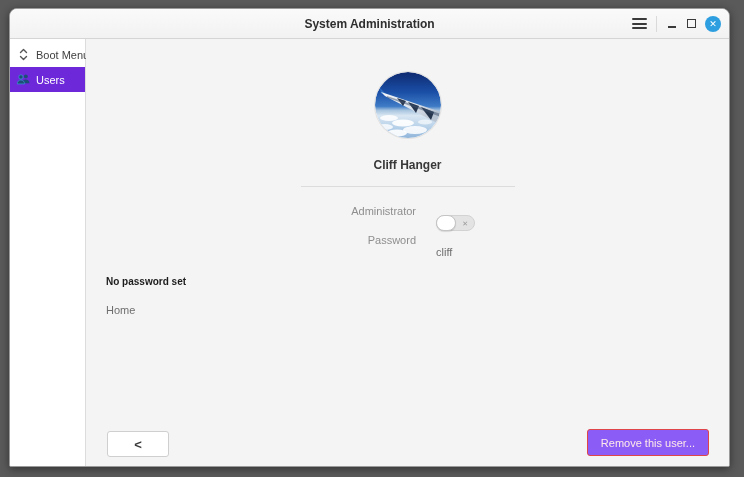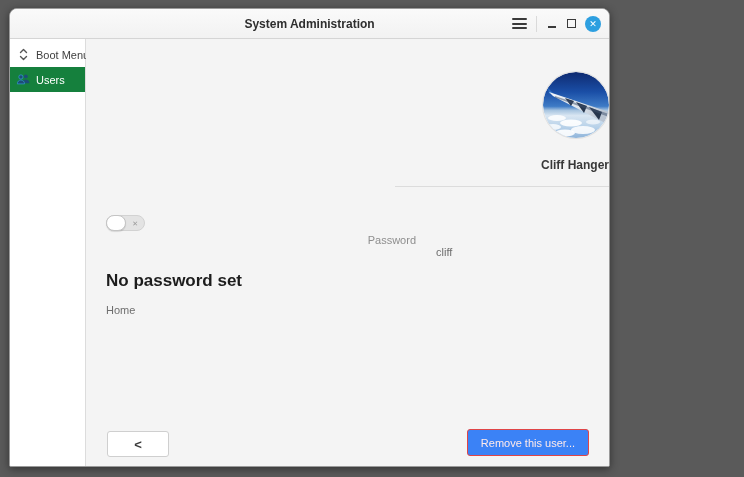--- a/index.html
+++ b/index.html
@@ -3,21 +3,21 @@
 <meta charset="utf-8">
 <style>
   * { margin:0; padding:0; box-sizing:border-box; }
   html,body { width:744px; height:477px; }
   body {
     background:#5a5a5a;
     font-family:"Liberation Sans","DejaVu Sans",sans-serif;
     position:relative; overflow:hidden;
   }
   .window {
-    position:absolute; left:9px; top:8px; width:601px; height:459px;
+    position:absolute; left:9px; top:8px; width:721px; height:459px;
     border-radius:8px 8px 2px 2px; overflow:hidden;
     background:#f4f4f4; box-shadow:0 2px 8px rgba(0,0,0,.45);
     border:1px solid #9a9a9a;
   }
   
   .titlebar {
     position:relative; height:30px;
     background:linear-gradient(#fafafa,#f2f2f2);
     border-bottom:1px solid #d5d5d5;
     display:flex; align-items:center;
@@ -42,37 +42,37 @@
   
   .win-body { display:flex; height:428px; }
   .sidebar {
     width:76px; background:#ffffff; border-right:1px solid #dcdcdc;
     padding-top:3px; flex-shrink:0;
   }
   .side-item {
     height:25px; display:flex; align-items:center; gap:6px;
     padding-left:7px; font-size:11px; color:#3f3f3f; cursor:pointer; white-space:nowrap;
   }
-  .side-item.selected { background:#15803d; color:#ffffff; }
+  .side-item.selected { background:#6d28d9; color:#ffffff; }
   .side-icon { width:13px; height:13px; flex-shrink:0; display:inline-flex; }
   
-  .main { flex:1; position:relative; display:flex; flex-direction:column; align-items:flex-end; background:#f4f4f4; }
+  .main { flex:1; position:relative; display:flex; flex-direction:column; align-items:center; background:#f4f4f4; }
   .avatar {
     margin-top:33px; width:66px; height:66px; border-radius:50%; overflow:hidden;
     box-shadow:0 0 0 1px rgba(0,0,0,.08);
   }
   .user-name { margin-top:20px; font-size:12px; font-weight:700; color:#383838; }
   .name-divider { margin-top:14px; width:214px; height:1px; background:#dcdcdc; }
   .form { margin-top:9px; width:100%; }
   .form-row { display:flex; align-items:center; height:29px; }
   .form-label {
     width:330px; text-align:right; font-size:11px; color:#8e8e8e; flex-shrink:0;
   }
   .form-value { padding-left:20px; font-size:11px; color:#6e6e6e; display:flex; align-items:center;margin-top:25px; }
-  .form-value.strong { font-weight:700; color:#1c1c1c; font-size:17px; }
+  .form-value.strong { font-weight:700; color:#1c1c1c; font-size:10px; }
   
   .toggle {
     position:relative; width:39px; height:16px; border-radius:8px;
     background:#e3e3e3; border:1px solid #d2d2d2; cursor:pointer;
   }
   .toggle .knob {
     position:absolute; left:-1px; top:-1px; width:20px; height:16px;
     background:#ffffff; border:1px solid #c4c4c4; border-radius:8px;
     box-shadow:0 1px 1px rgba(0,0,0,.12);
   }
@@ -84,21 +84,21 @@
   .toggle.dim .knob { background:#f4f4f4; }
   
   .back-button {
     position:absolute; left:21px; bottom:10px; width:62px; height:26px;
     background:#ffffff; border:1px solid #cfcfcf; border-radius:3px;
     font-size:13px; font-weight:700; color:#3a3a3a; cursor:pointer;
     display:flex; align-items:center; justify-content:center;
   }
   .remove-button {
     position:absolute; right:20px; bottom:11px; height:27px; padding:0 13px;
-    background:#3b82f6; border:1px solid #e04547; border-radius:3px;
+    background:#8b5cf6; border:1px solid #e04547; border-radius:3px;
     font-size:11px; color:#ffeaea; cursor:pointer;
     display:flex; align-items:center; justify-content:center;
   }
 </style>
 </head>
 <body>
 
 <div class="window">
 
   <div class="titlebar">
@@ -192,20 +192,21 @@
           </g>
         </svg>
       </div>
 
       <div class="user-name">Cliff Hanger</div>
       <div class="name-divider"></div>
 
       <div class="form">
 
         <div class="form-row">
+          <div class="form-label">Administrator</div>
           <div class="form-value">
             <div class="toggle">
               <span class="off-mark">✕</span>
               <span class="knob"></span>
             </div>
           </div>
         </div>
 
         <div class="form-row">
           <div class="form-label">Password</div>

